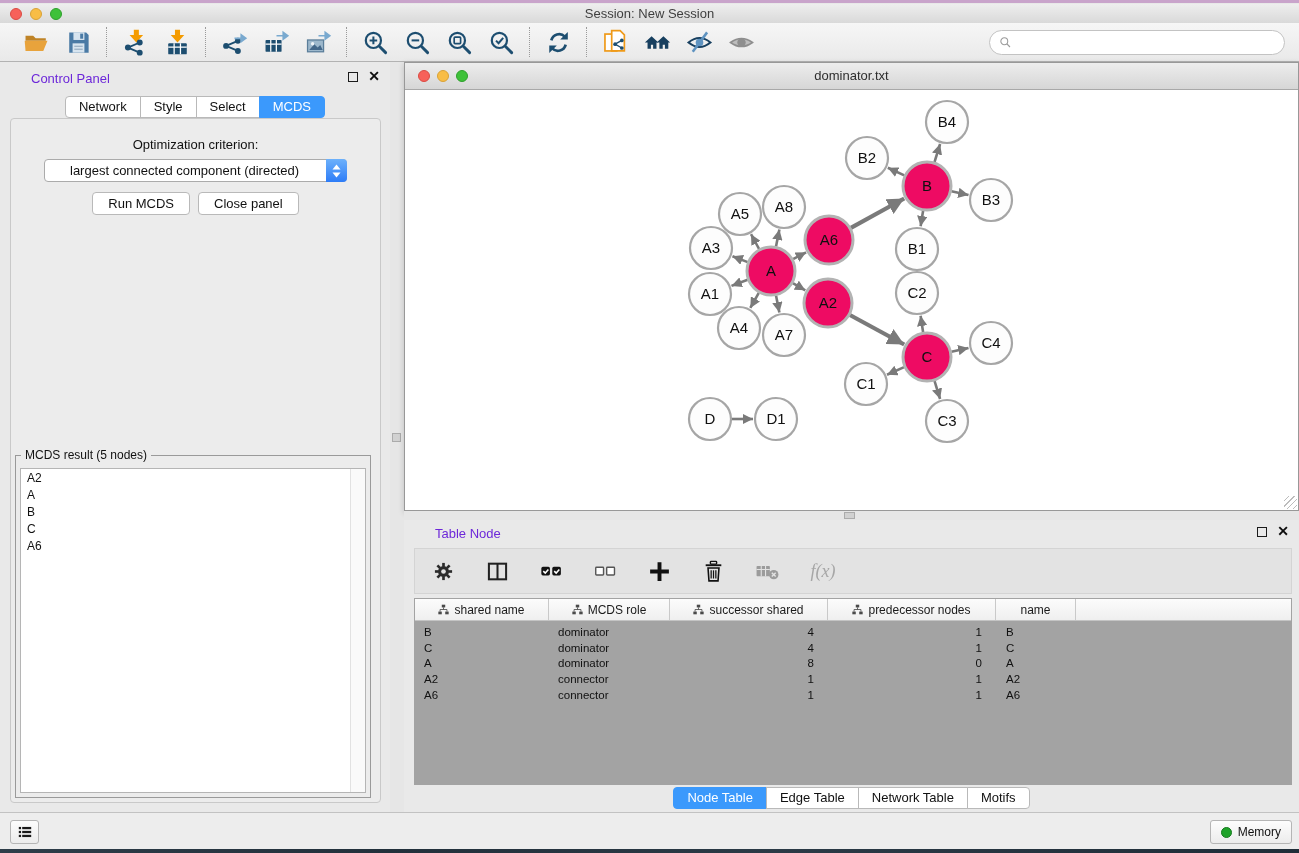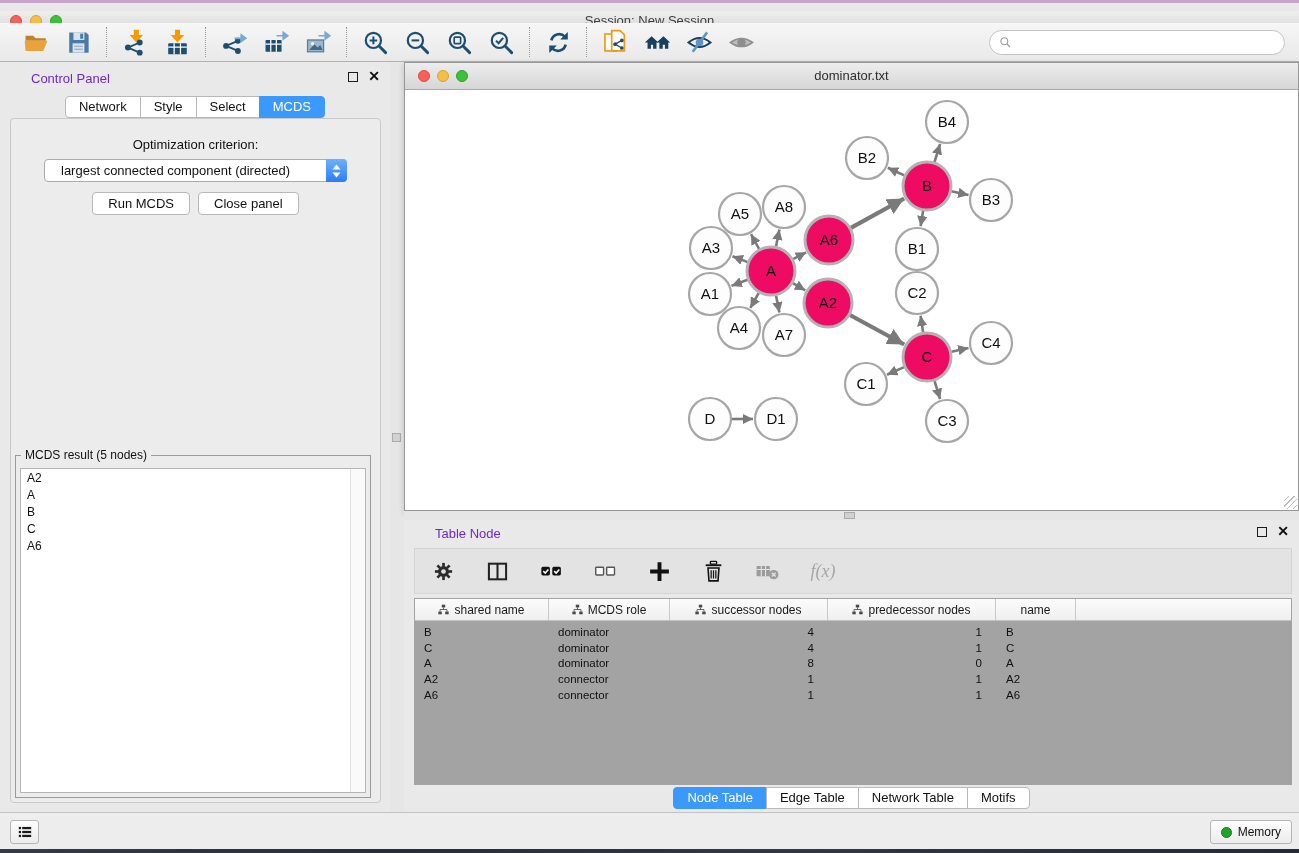--- a/index.html
+++ b/index.html
@@ -1,21 +1,21 @@
 <!DOCTYPE html>
 <html><head>
 <meta charset="utf-8">
 <style>
   *{margin:0;padding:0;box-sizing:border-box}
   html,body{width:1299px;height:853px}
   body{font-family:"Liberation Sans",sans-serif;background:#e8e8e8;position:relative;overflow:hidden;color:#111}
   svg{display:block}
 
   .top-strip{position:absolute;left:0;top:0;width:100%;height:3px;background:#c9a4cb}
-  .titlebar{position:absolute;top:11px;left:0;right:0;height:20px;background:linear-gradient(#eeeeee,#d9d9d9);border-bottom:1px solid #bdbdbd}
+  .titlebar{position:absolute;top:4px;left:0;right:0;height:20px;background:linear-gradient(#eeeeee,#d9d9d9);border-bottom:1px solid #bdbdbd}
   .title-text{text-align:center;line-height:19px;font-size:13px;color:#3f3f3f}
   .traffic{position:absolute;top:4px;left:10px;display:flex;gap:8px}
   .light{width:12px;height:12px;border-radius:50%}
   .light.red{background:#f7615a;border:1px solid #da4b43}
   .light.yellow{background:#f8bd46;border:1px solid #d9a236}
   .light.green{background:#3ec139;border:1px solid #2ea02c}
 
   .toolbar{position:absolute;top:23px;left:0;right:0;height:39px;background:linear-gradient(#f6f6f6,#e9e9e9);border-bottom:1px solid #b2b2b2;display:flex;align-items:center;padding-left:8px}
   .tb-group{display:flex;align-items:center;gap:8px;padding:0 11px}
   .tb-sep{width:0;height:30px;border-left:1px dotted #9a9a9a}
@@ -33,21 +33,21 @@
 
   .seg-row{display:flex;justify-content:center}
   .seg{height:22px;line-height:20px;padding:0 13px;font-size:13px;background:#fff;border:1px solid #b9b9b9;margin-left:-1px;color:#111;cursor:default}
   .seg:first-child{border-radius:4px 0 0 4px;margin-left:0}
   .seg:last-child{border-radius:0 4px 4px 0}
   .seg.active{background:#3b99fc;border-color:#3b99fc;color:#fff}
 
   .cp-tabs{position:absolute;top:34px;left:0;width:100%}
   .cp-content{position:absolute;left:10px;right:9px;top:56px;bottom:9px;background:#ececec;border:1px solid #c9c9c9;border-radius:4px}
   .opt-label{text-align:center;padding-top:18px;font-size:13px}
-  .criterion{position:absolute;left:33px;right:33px;top:40px;height:23px;background:#fff;border:1px solid #ababab;border-radius:4px;font-size:13px;line-height:21px;padding-left:16px;color:#111;cursor:default}
+  .criterion{position:absolute;left:33px;right:33px;top:40px;height:23px;background:#fff;border:1px solid #ababab;border-radius:4px;font-size:13px;line-height:21px;padding-left:25px;color:#111;cursor:default}
   .stepper{position:absolute;right:-1px;top:-1px;bottom:-1px;width:21px;border-radius:0 4px 4px 0;background:linear-gradient(#6db1fb,#2d7cf7);display:flex;flex-direction:column;align-items:center;justify-content:center;gap:2px}
   .cp-buttons{position:absolute;top:73px;left:0;width:100%;display:flex;justify-content:center;gap:8px}
   .btn{height:23px;padding:0 15px;background:#fff;border:1px solid #b9b9b9;border-radius:4px;font-size:13px;color:#111;line-height:21px;cursor:default}
 
   .result-group{position:absolute;left:4px;right:9px;top:336px;bottom:4px;border:1px solid #9a9a9a}
   .result-legend{position:absolute;top:-8px;left:5px;background:#ececec;padding:0 4px;font-size:12px;color:#111}
   .result-list{position:absolute;left:4px;right:4px;top:12px;bottom:4px;background:#fff;border:1px solid #b5b5b5;overflow:hidden}
   .scroll-track{position:absolute;right:0;top:0;bottom:0;width:15px;background:#fafafa;border-left:1px solid #e2e2e2}
   .result-item{font-size:12px;padding:1.5px 0 1.5px 6px;color:#111}
 
@@ -496,21 +496,21 @@
           </div>
           <div class="t-hcell" style="width: 158px;">
             <span>
               <svg width="11" height="11" viewBox="0 0 16 16">
                 <rect x="5.5" y="1" width="5" height="4" fill="#4a4a4a"></rect>
                 <path d="M8 5v3M3 8h10M3 8v3M13 8v3" stroke="#4a4a4a" stroke-width="1.2" fill="none"></path>
                 <rect x="0.5" y="11" width="5" height="4" fill="#4a4a4a"></rect>
                 <rect x="10.5" y="11" width="5" height="4" fill="#4a4a4a"></rect>
               </svg>
             </span>
-            <span>successor nodes</span>
+            <span>successor shared</span>
           </div>
           <div class="t-hcell" style="width: 168px;">
             <span>
               <svg width="11" height="11" viewBox="0 0 16 16">
                 <rect x="5.5" y="1" width="5" height="4" fill="#4a4a4a"></rect>
                 <path d="M8 5v3M3 8h10M3 8v3M13 8v3" stroke="#4a4a4a" stroke-width="1.2" fill="none"></path>
                 <rect x="0.5" y="11" width="5" height="4" fill="#4a4a4a"></rect>
                 <rect x="10.5" y="11" width="5" height="4" fill="#4a4a4a"></rect>
               </svg>
             </span>

